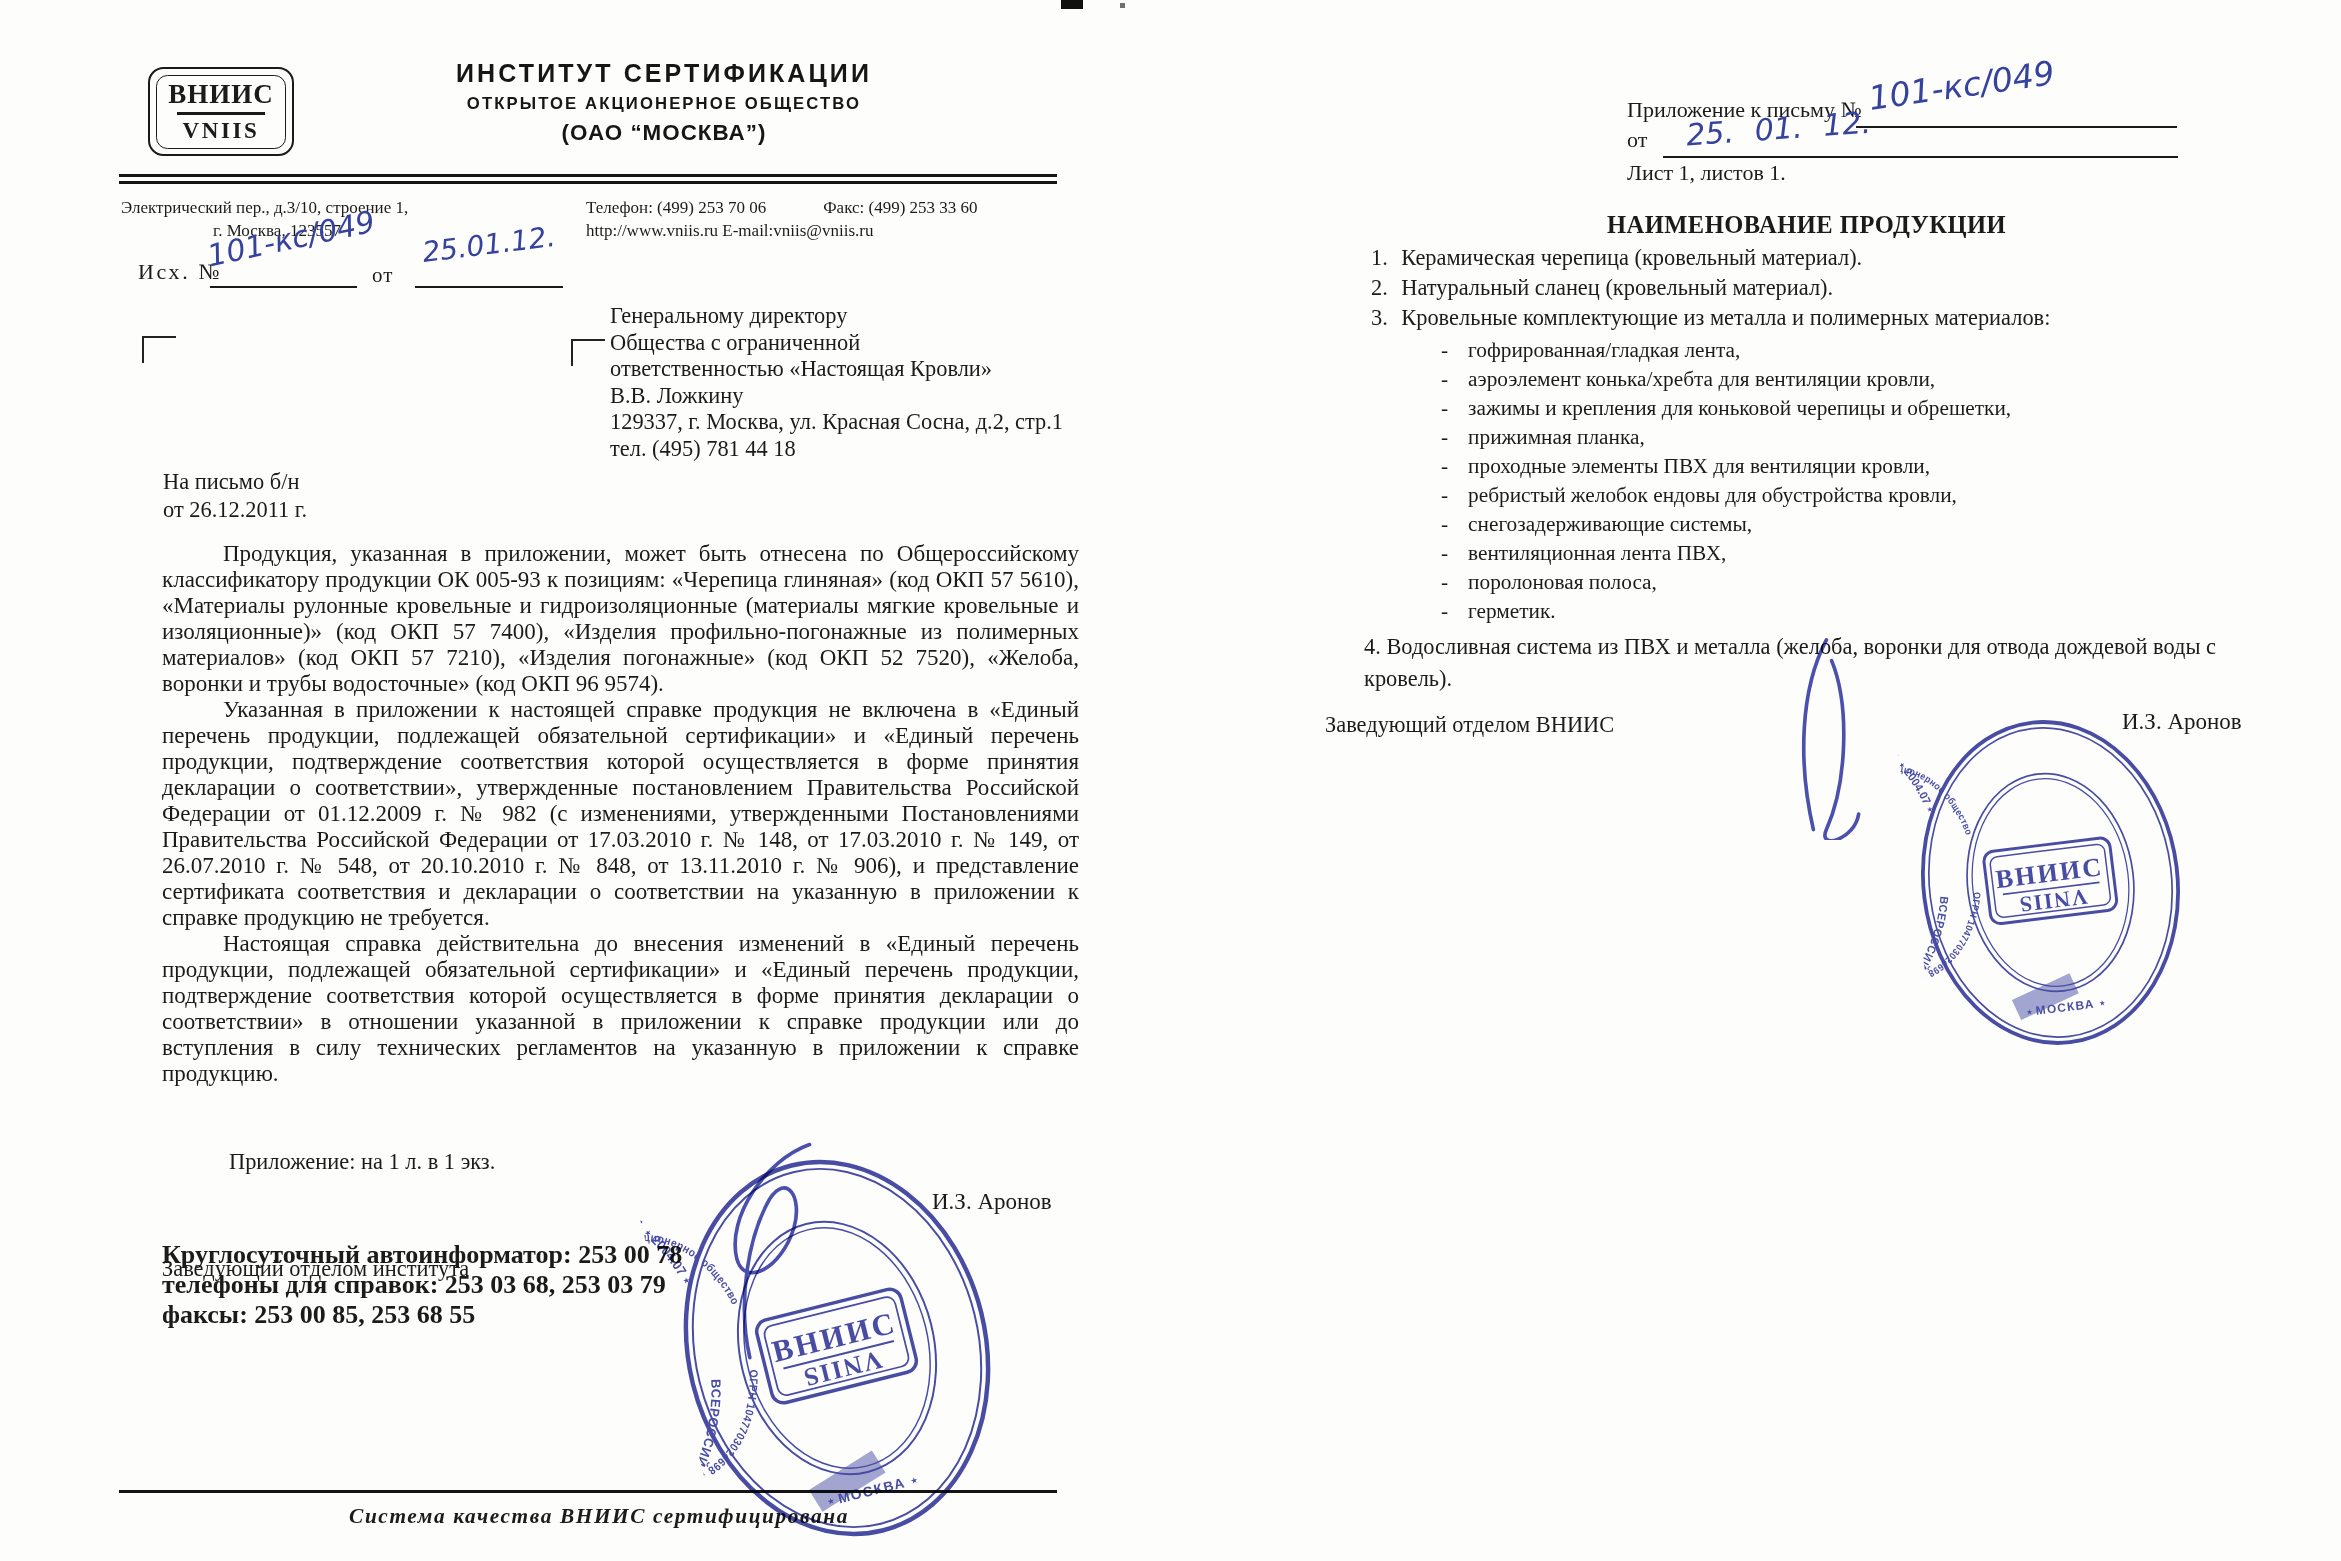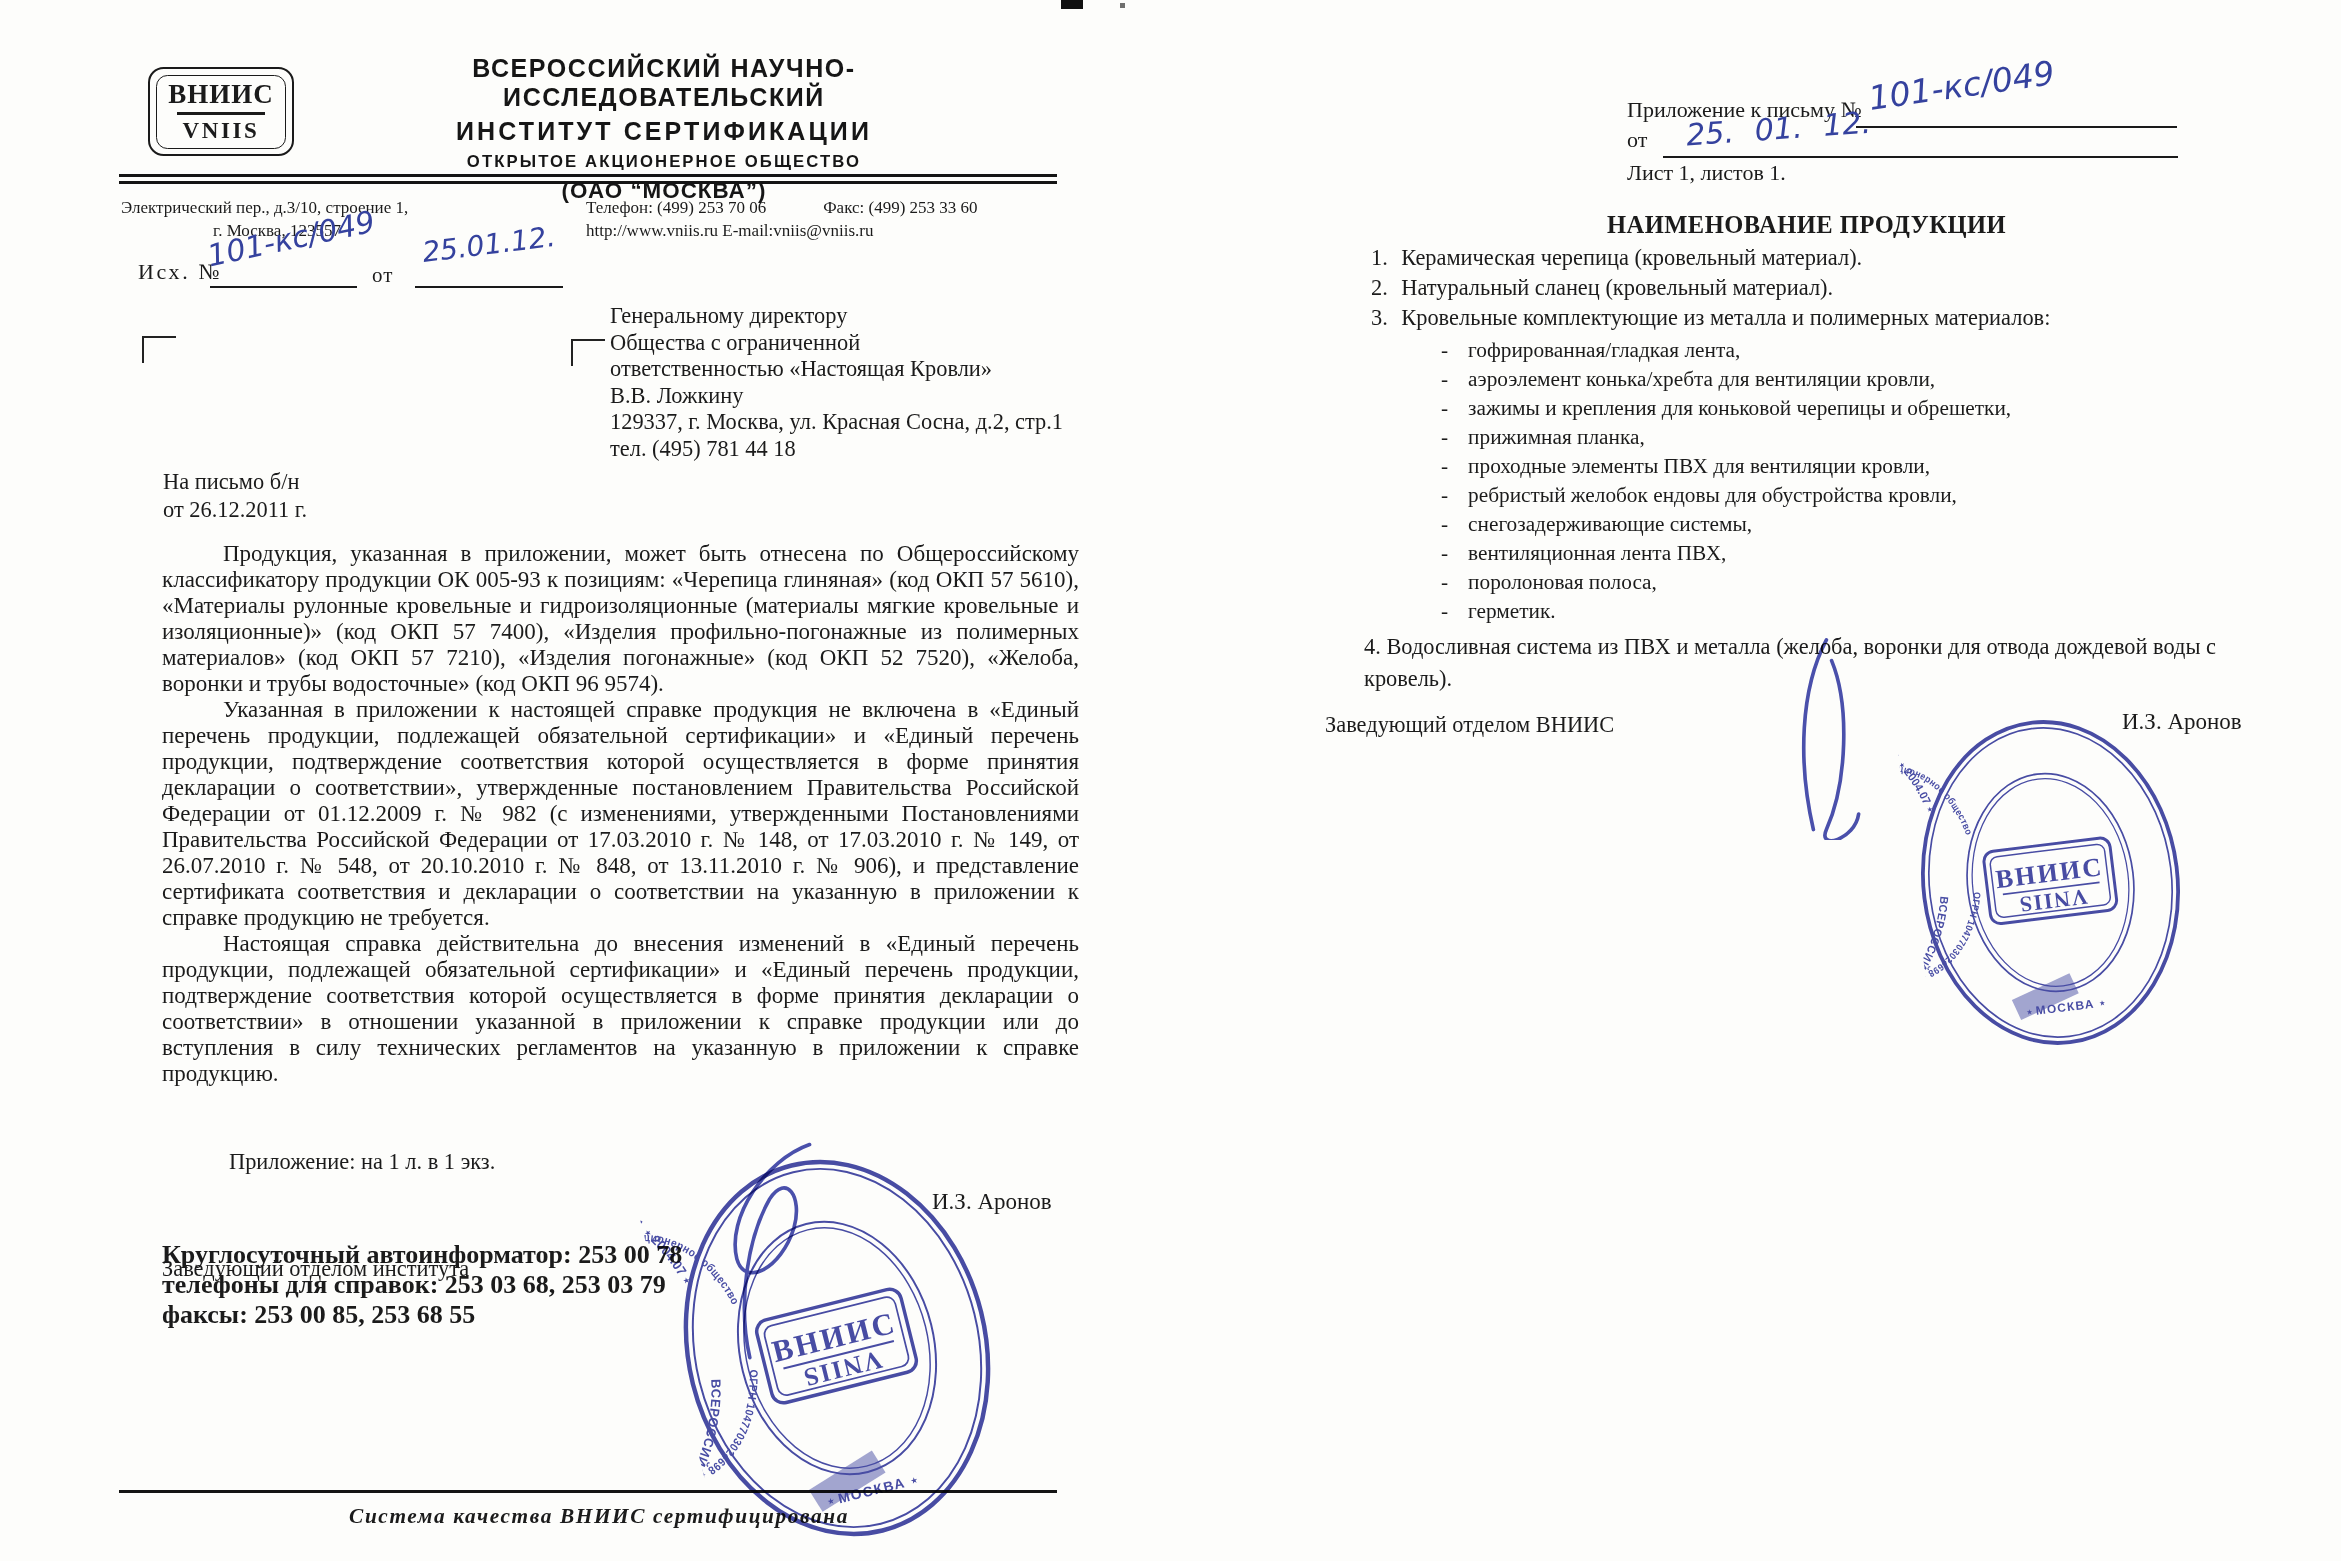--- a/index.html
+++ b/index.html
@@ -77,21 +77,20 @@
 
 <div class="abs logo-box">
   <div class="logo-inner">
     <div class="logo-ru">ВНИИС</div>
     <div class="logo-divider"></div>
     <div class="logo-en">VNIIS</div>
   </div>
 </div>
 
 <div class="abs org-header">
-  <div class="org-l1">ВСЕРОССИЙСКИЙ  НАУЧНО-ИССЛЕДОВАТЕЛЬСКИЙ</div>
   <div class="org-l2">ИНСТИТУТ  СЕРТИФИКАЦИИ</div>
   <div class="org-l3">ОТКРЫТОЕ  АКЦИОНЕРНОЕ  ОБЩЕСТВО</div>
   <div class="org-l4">(ОАО  “МОСКВА”)</div>
 </div>
 
 <div class="abs rule" style="left:119px;top:174px;width:938px;"></div>
 <div class="abs rule" style="left:119px;top:181px;width:938px;"></div>
 
 <div class="abs addr">
   <div>Электрический пер., д.3/10, строение 1,</div>

